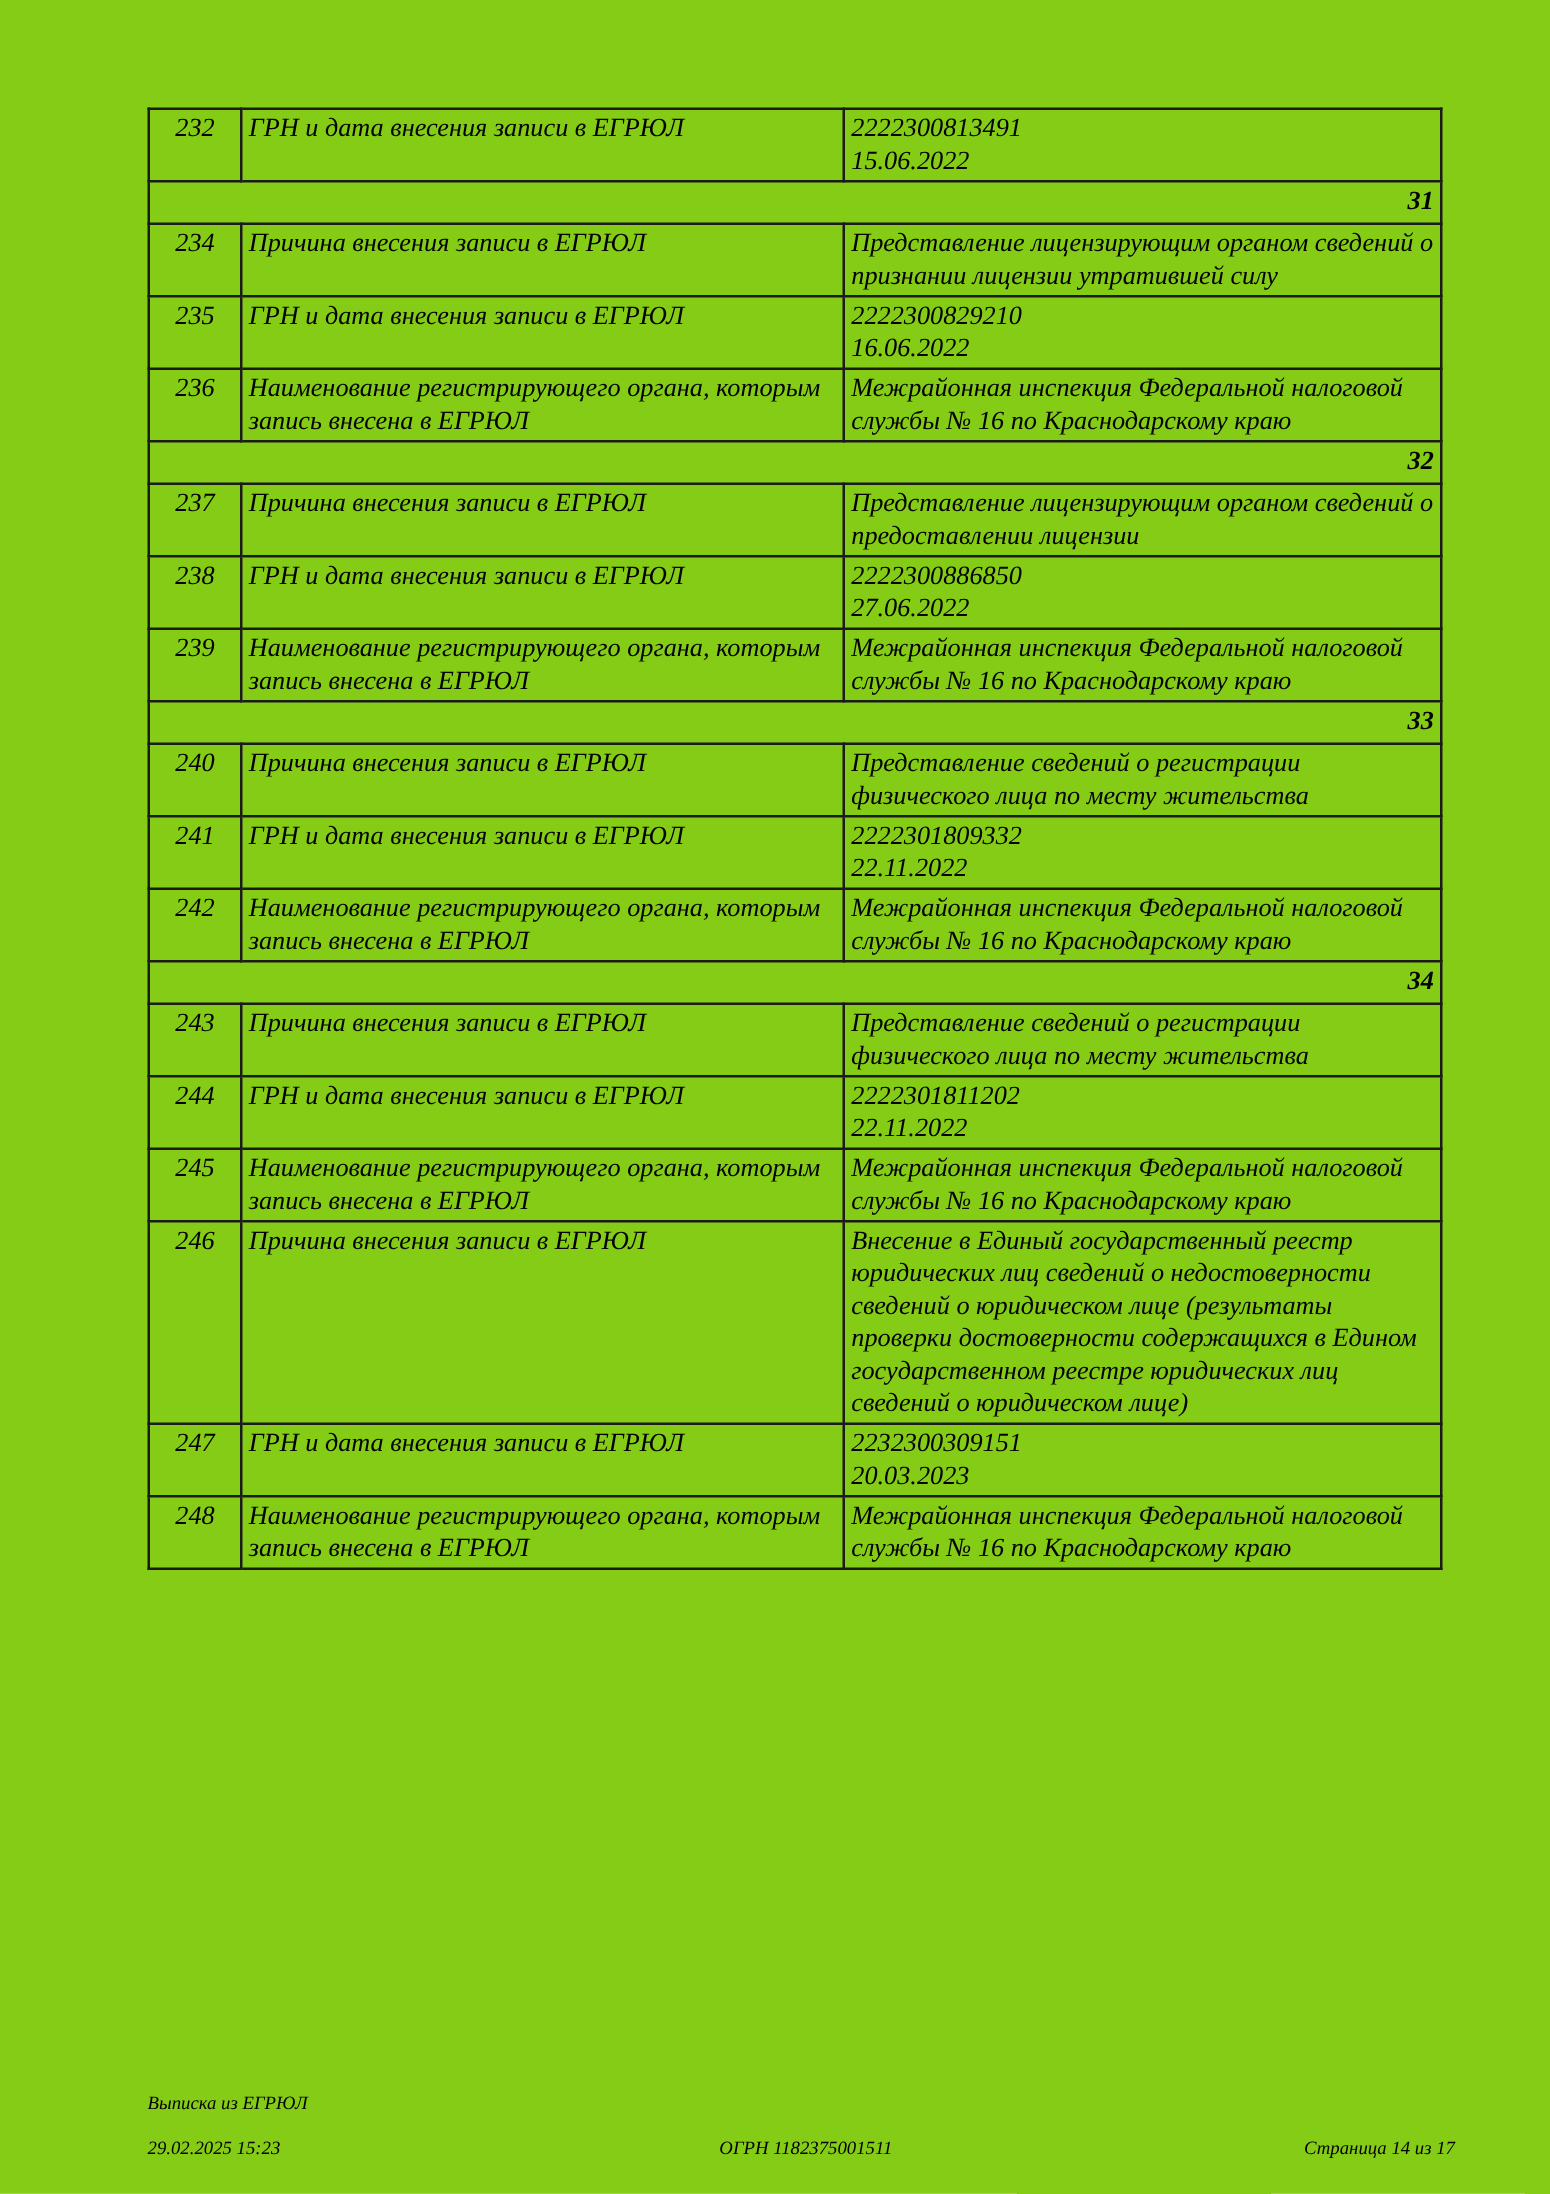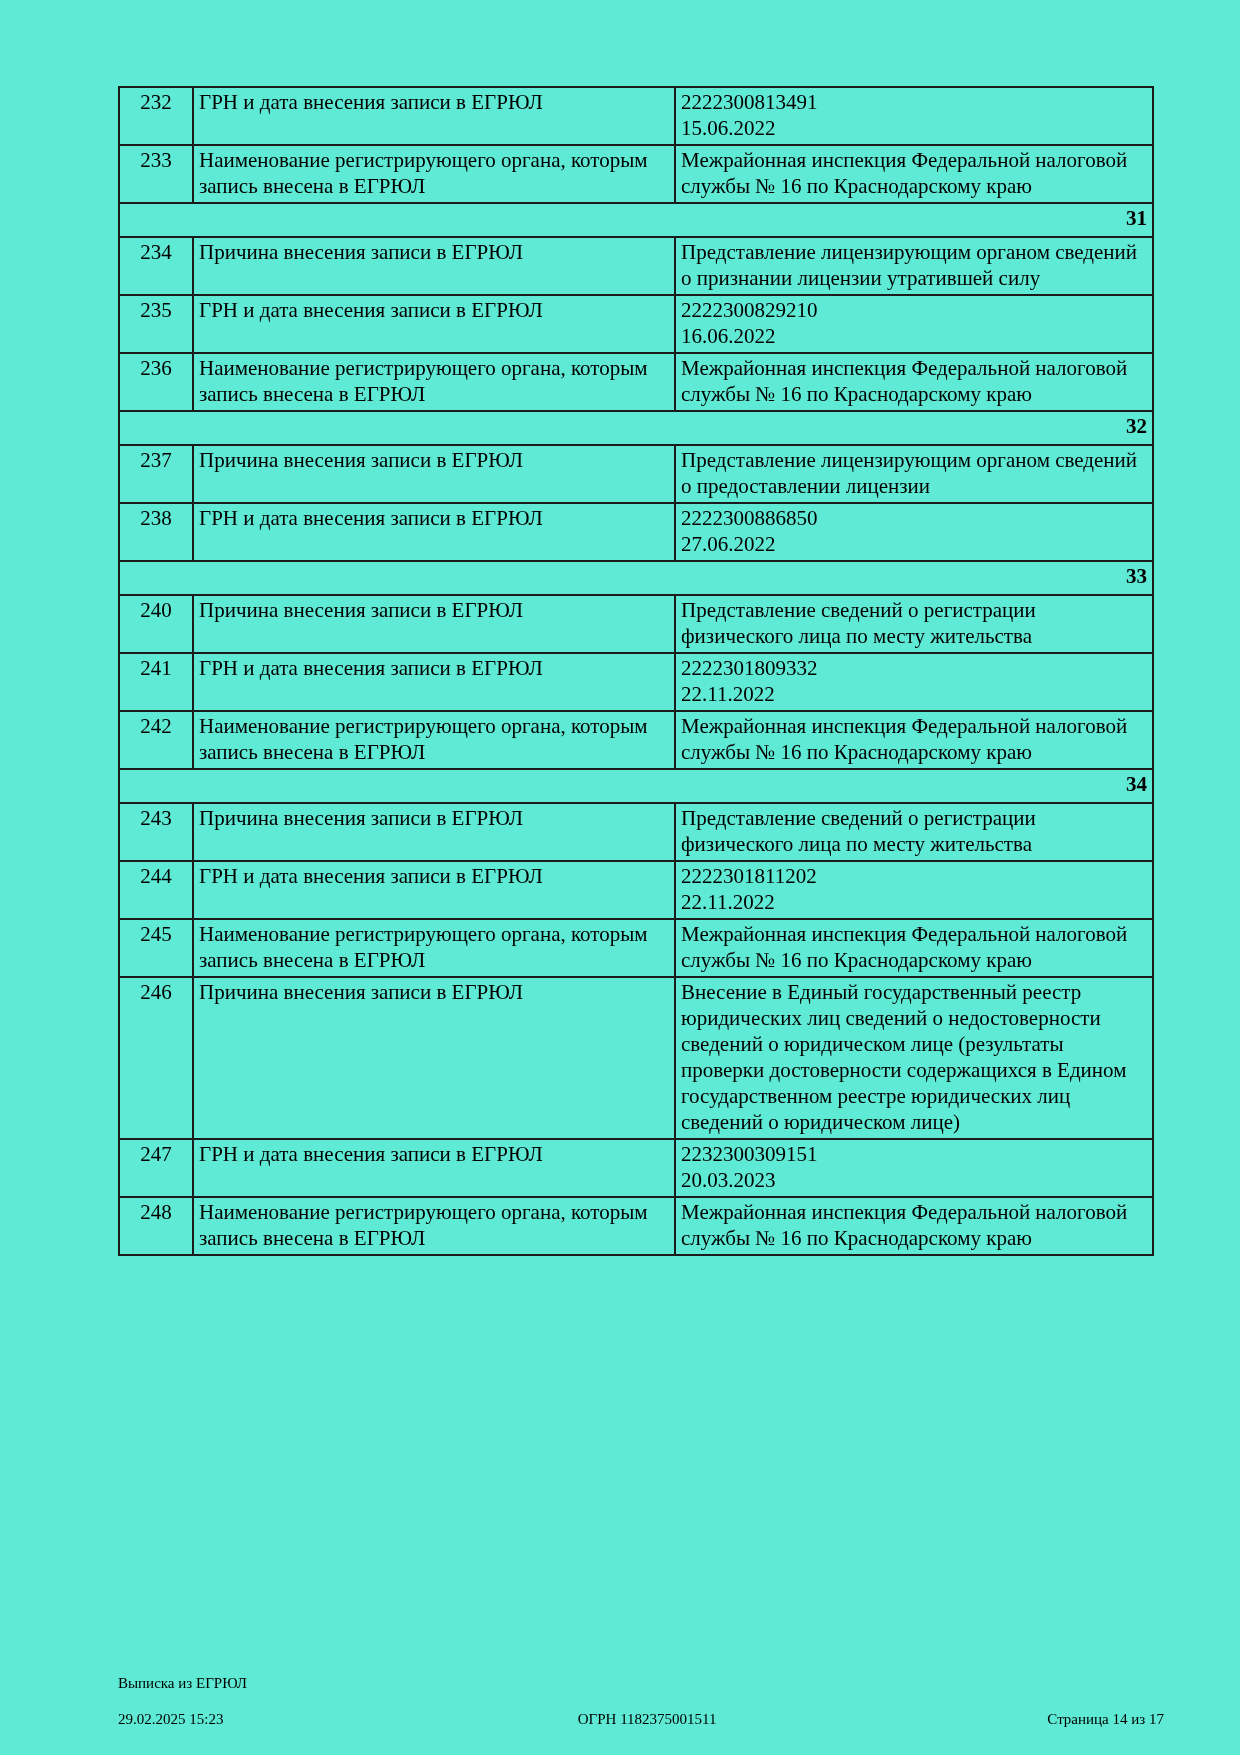--- a/index.html
+++ b/index.html
@@ -11,21 +11,22 @@
     width: 1240px;
     height: 1755px;
     font-family: "Liberation Serif", serif;
     color: #000000;
     position: relative;
     overflow: hidden;
   }
   .page {
     position: absolute;
     inset: 0;
-    background: #5eead4;
+    background: #84cc16;
+    font-style: italic;
   }
   table.egrul {
     position: absolute;
     left: 118px;
     top: 86px;
     width: 1034px;
     border-collapse: collapse;
     table-layout: fixed;
   }
   table.egrul td {
@@ -81,25 +82,20 @@
       <col style="width:482px">
       <col style="width:478px">
     </colgroup>
     <tbody>
         <tr>
           <td class="cell-num">232</td>
           <td class="cell-label">ГРН и дата внесения записи в ЕГРЮЛ</td>
           <td class="cell-value">2222300813491
 15.06.2022</td>
         </tr>
-        <tr>
-          <td class="cell-num">233</td>
-          <td class="cell-label">Наименование регистрирующего органа, которым запись внесена в ЕГРЮЛ</td>
-          <td class="cell-value">Межрайонная инспекция Федеральной налоговой службы № 16 по Краснодарскому краю</td>
-        </tr>
         <tr class="section-row">
           <td colspan="3">31</td>
         </tr>
         <tr>
           <td class="cell-num">234</td>
           <td class="cell-label">Причина внесения записи в ЕГРЮЛ</td>
           <td class="cell-value">Представление лицензирующим органом сведений о признании лицензии утратившей силу</td>
         </tr>
         <tr>
           <td class="cell-num">235</td>
@@ -118,20 +114,25 @@
         <tr>
           <td class="cell-num">237</td>
           <td class="cell-label">Причина внесения записи в ЕГРЮЛ</td>
           <td class="cell-value">Представление лицензирующим органом сведений о предоставлении лицензии</td>
         </tr>
         <tr>
           <td class="cell-num">238</td>
           <td class="cell-label">ГРН и дата внесения записи в ЕГРЮЛ</td>
           <td class="cell-value">2222300886850
 27.06.2022</td>
+        </tr>
+        <tr>
+          <td class="cell-num">239</td>
+          <td class="cell-label">Наименование регистрирующего органа, которым запись внесена в ЕГРЮЛ</td>
+          <td class="cell-value">Межрайонная инспекция Федеральной налоговой службы № 16 по Краснодарскому краю</td>
         </tr>
         <tr class="section-row">
           <td colspan="3">33</td>
         </tr>
         <tr>
           <td class="cell-num">240</td>
           <td class="cell-label">Причина внесения записи в ЕГРЮЛ</td>
           <td class="cell-value">Представление сведений о регистрации физического лица по месту жительства</td>
         </tr>
         <tr>

